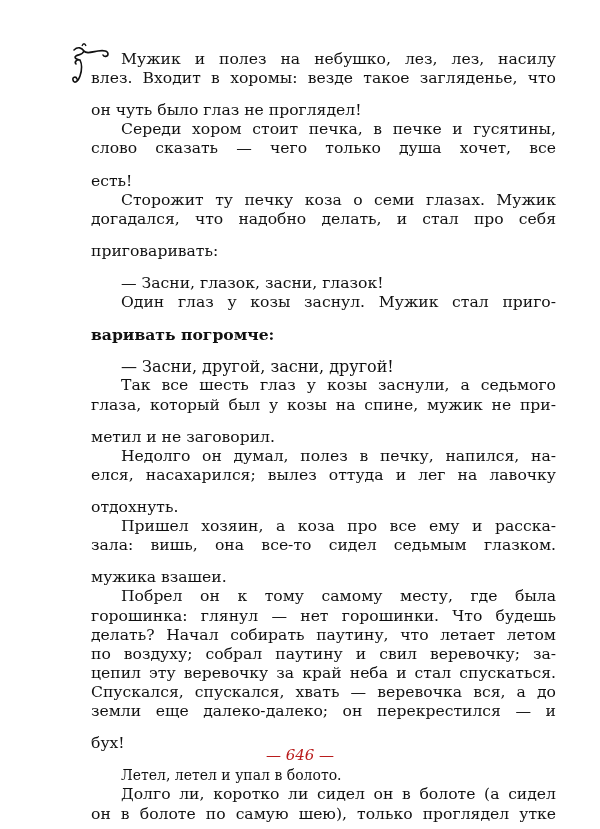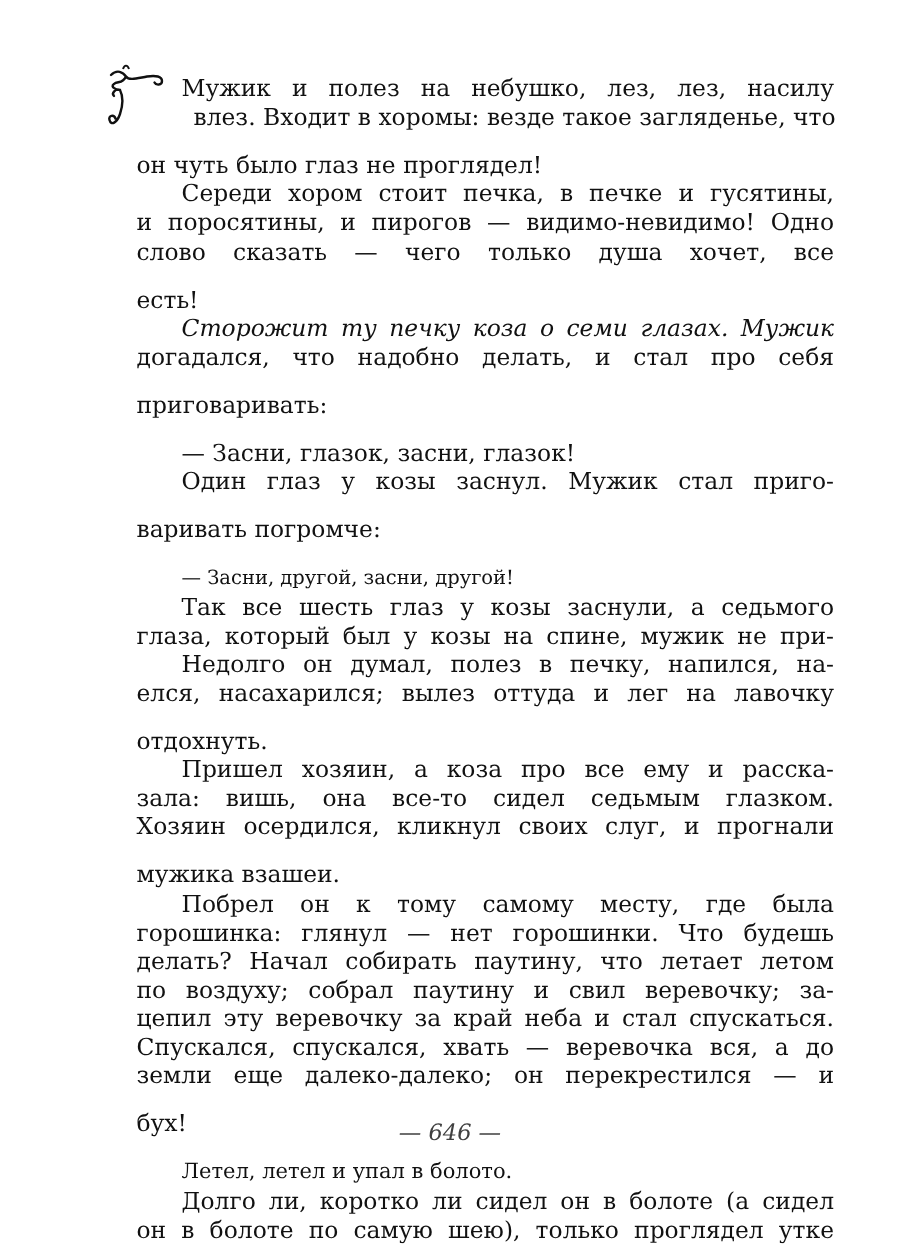--- a/index.html
+++ b/index.html
@@ -45,54 +45,53 @@
   }
   .page-number {
     position: absolute;
     left: 0;
     width: 600px;
     top: 746px;
     text-align: center;
     font-family: "DejaVu Serif", "Liberation Serif", serif;
     font-style: italic;
     font-size: 15px;
-    color: #404040;
+    color: #b91c1c;
   }
 </style>
 </head>
 <body>
 
 <svg class="ornament" viewBox="0 0 44 50">
   <path d="M6 10 C 10 6, 14 8, 16 11 C 18 14, 24 12, 30 11 C 36 10, 40 11, 40 14 C 40 17, 36 17, 35 15 M16 11 C 14 16, 10 14, 8 16 C 5 18, 10 20, 12 20 C 14 24, 14 30, 12 36 C 10 42, 6 44, 5 40 C 4 37, 8 36, 9 39 M12 20 C 9 19, 6 22, 8 24" fill="none" stroke="#111" stroke-width="1.6" stroke-linecap="round"></path>
   <path d="M14 6 C 15 3, 17 3, 18 6" fill="none" stroke="#111" stroke-width="1.3"></path>
 </svg>
 
 <div class="page" id="page-body">
     <span class="line para-line indent" style="font-size: 15.6px; line-height: 19.1143px; height: 19.1143px; white-space: nowrap;">Мужик и полез на небушко, лез, лез, насилу</span>
-    <span class="line para-line" style="font-size: 15.6px; line-height: 19.1143px; height: 19.1143px; white-space: nowrap; margin-left: 38px;">влез. Входит в хоромы: везде такое загляденье, что</span>
+    <span class="line para-line" style="font-size: 15.6px; line-height: 19.1143px; height: 19.1143px; white-space: nowrap;">влез. Входит в хоромы: везде такое загляденье, что</span>
     <span class="line para-line last" style="font-size: 15.6px; line-height: 19.1143px; height: 19.1143px; white-space: nowrap;">он чуть было глаз не проглядел!</span>
     <span class="line para-line indent" style="font-size: 15.6px; line-height: 19.1143px; height: 19.1143px; white-space: nowrap;">Середи хором стоит печка, в печке и гусятины,</span>
-    <span class="line para-line" style="font-size: 15.6px; line-height: 19.1143px; height: 19.1143px; white-space: nowrap;">и поросятины, и пирогов — видимо-невидимо! Одно</span>
     <span class="line para-line" style="font-size: 15.6px; line-height: 19.1143px; height: 19.1143px; white-space: nowrap;">слово сказать — чего только душа хочет, все</span>
     <span class="line para-line last" style="font-size: 15.6px; line-height: 19.1143px; height: 19.1143px; white-space: nowrap;">есть!</span>
-    <span class="line para-line indent" style="font-size: 15.6px; line-height: 19.1143px; height: 19.1143px; white-space: nowrap; font-style: italic;">Сторожит ту печку коза о семи глазах. Мужик</span>
+    <span class="line para-line indent" style="font-size: 15.6px; line-height: 19.1143px; height: 19.1143px; white-space: nowrap;">Сторожит ту печку коза о семи глазах. Мужик</span>
     <span class="line para-line" style="font-size: 15.6px; line-height: 19.1143px; height: 19.1143px; white-space: nowrap;">догадался, что надобно делать, и стал про себя</span>
     <span class="line para-line last" style="font-size: 15.6px; line-height: 19.1143px; height: 19.1143px; white-space: nowrap;">приговаривать:</span>
     <span class="line para-line indent last" style="font-size: 15.6px; line-height: 19.1143px; height: 19.1143px; white-space: nowrap;">— Засни, глазок, засни, глазок!</span>
     <span class="line para-line indent" style="font-size: 15.6px; line-height: 19.1143px; height: 19.1143px; white-space: nowrap;">Один глаз у козы заснул. Мужик стал приго-</span>
-    <span class="line para-line last" style="font-size: 15.6px; line-height: 19.1143px; height: 19.1143px; white-space: nowrap;">варивать погромче:</span>
-    <span class="line para-line indent last" style="font-size: 13px; line-height: 19.1143px; height: 19.1143px; white-space: nowrap;">— Засни, другой, засни, другой!</span>
+    <span class="line para-line last" style="font-size: 15.6px; line-height: 19.1143px; height: 19.1143px; white-space: nowrap; font-weight: bold;">варивать погромче:</span>
+    <span class="line para-line indent last" style="font-size: 16px; line-height: 19.1143px; height: 19.1143px; white-space: nowrap;">— Засни, другой, засни, другой!</span>
     <span class="line para-line indent" style="font-size: 15.6px; line-height: 19.1143px; height: 19.1143px; white-space: nowrap;">Так все шесть глаз у козы заснули, а седьмого</span>
     <span class="line para-line" style="font-size: 15.6px; line-height: 19.1143px; height: 19.1143px; white-space: nowrap;">глаза, который был у козы на спине, мужик не при-</span>
+    <span class="line para-line last" style="font-size: 15.6px; line-height: 19.1143px; height: 19.1143px; white-space: nowrap;">метил и не заговорил.</span>
     <span class="line para-line indent" style="font-size: 15.6px; line-height: 19.1143px; height: 19.1143px; white-space: nowrap;">Недолго он думал, полез в печку, напился, на-</span>
     <span class="line para-line" style="font-size: 15.6px; line-height: 19.1143px; height: 19.1143px; white-space: nowrap;">елся, насахарился; вылез оттуда и лег на лавочку</span>
     <span class="line para-line last" style="font-size: 15.6px; line-height: 19.1143px; height: 19.1143px; white-space: nowrap;">отдохнуть.</span>
     <span class="line para-line indent" style="font-size: 15.6px; line-height: 19.1143px; height: 19.1143px; white-space: nowrap;">Пришел хозяин, а коза про все ему и расска-</span>
     <span class="line para-line" style="font-size: 15.6px; line-height: 19.1143px; height: 19.1143px; white-space: nowrap;">зала: вишь, она все-то сидел седьмым глазком.</span>
-    <span class="line para-line" style="font-size: 15.6px; line-height: 19.1143px; height: 19.1143px; white-space: nowrap;">Хозяин осердился, кликнул своих слуг, и прогнали</span>
     <span class="line para-line last" style="font-size: 15.6px; line-height: 19.1143px; height: 19.1143px; white-space: nowrap;">мужика взашеи.</span>
     <span class="line para-line indent" style="font-size: 15.6px; line-height: 19.1143px; height: 19.1143px; white-space: nowrap;">Побрел он к тому самому месту, где была</span>
     <span class="line para-line" style="font-size: 15.6px; line-height: 19.1143px; height: 19.1143px; white-space: nowrap;">горошинка: глянул — нет горошинки. Что будешь</span>
     <span class="line para-line" style="font-size: 15.6px; line-height: 19.1143px; height: 19.1143px; white-space: nowrap;">делать? Начал собирать паутину, что летает летом</span>
     <span class="line para-line" style="font-size: 15.6px; line-height: 19.1143px; height: 19.1143px; white-space: nowrap;">по воздуху; собрал паутину и свил веревочку; за-</span>
     <span class="line para-line" style="font-size: 15.6px; line-height: 19.1143px; height: 19.1143px; white-space: nowrap;">цепил эту веревочку за край неба и стал спускаться.</span>
     <span class="line para-line" style="font-size: 15.6px; line-height: 19.1143px; height: 19.1143px; white-space: nowrap;">Спускался, спускался, хвать — веревочка вся, а до</span>
     <span class="line para-line" style="font-size: 15.6px; line-height: 19.1143px; height: 19.1143px; white-space: nowrap;">земли еще далеко-далеко; он перекрестился — и</span>
     <span class="line para-line last" style="font-size: 15.6px; line-height: 19.1143px; height: 19.1143px; white-space: nowrap;">бух!</span>
     <span class="line para-line indent last" style="font-size: 14px; line-height: 19.1143px; height: 19.1143px; white-space: nowrap;">Летел, летел и упал в болото.</span>

